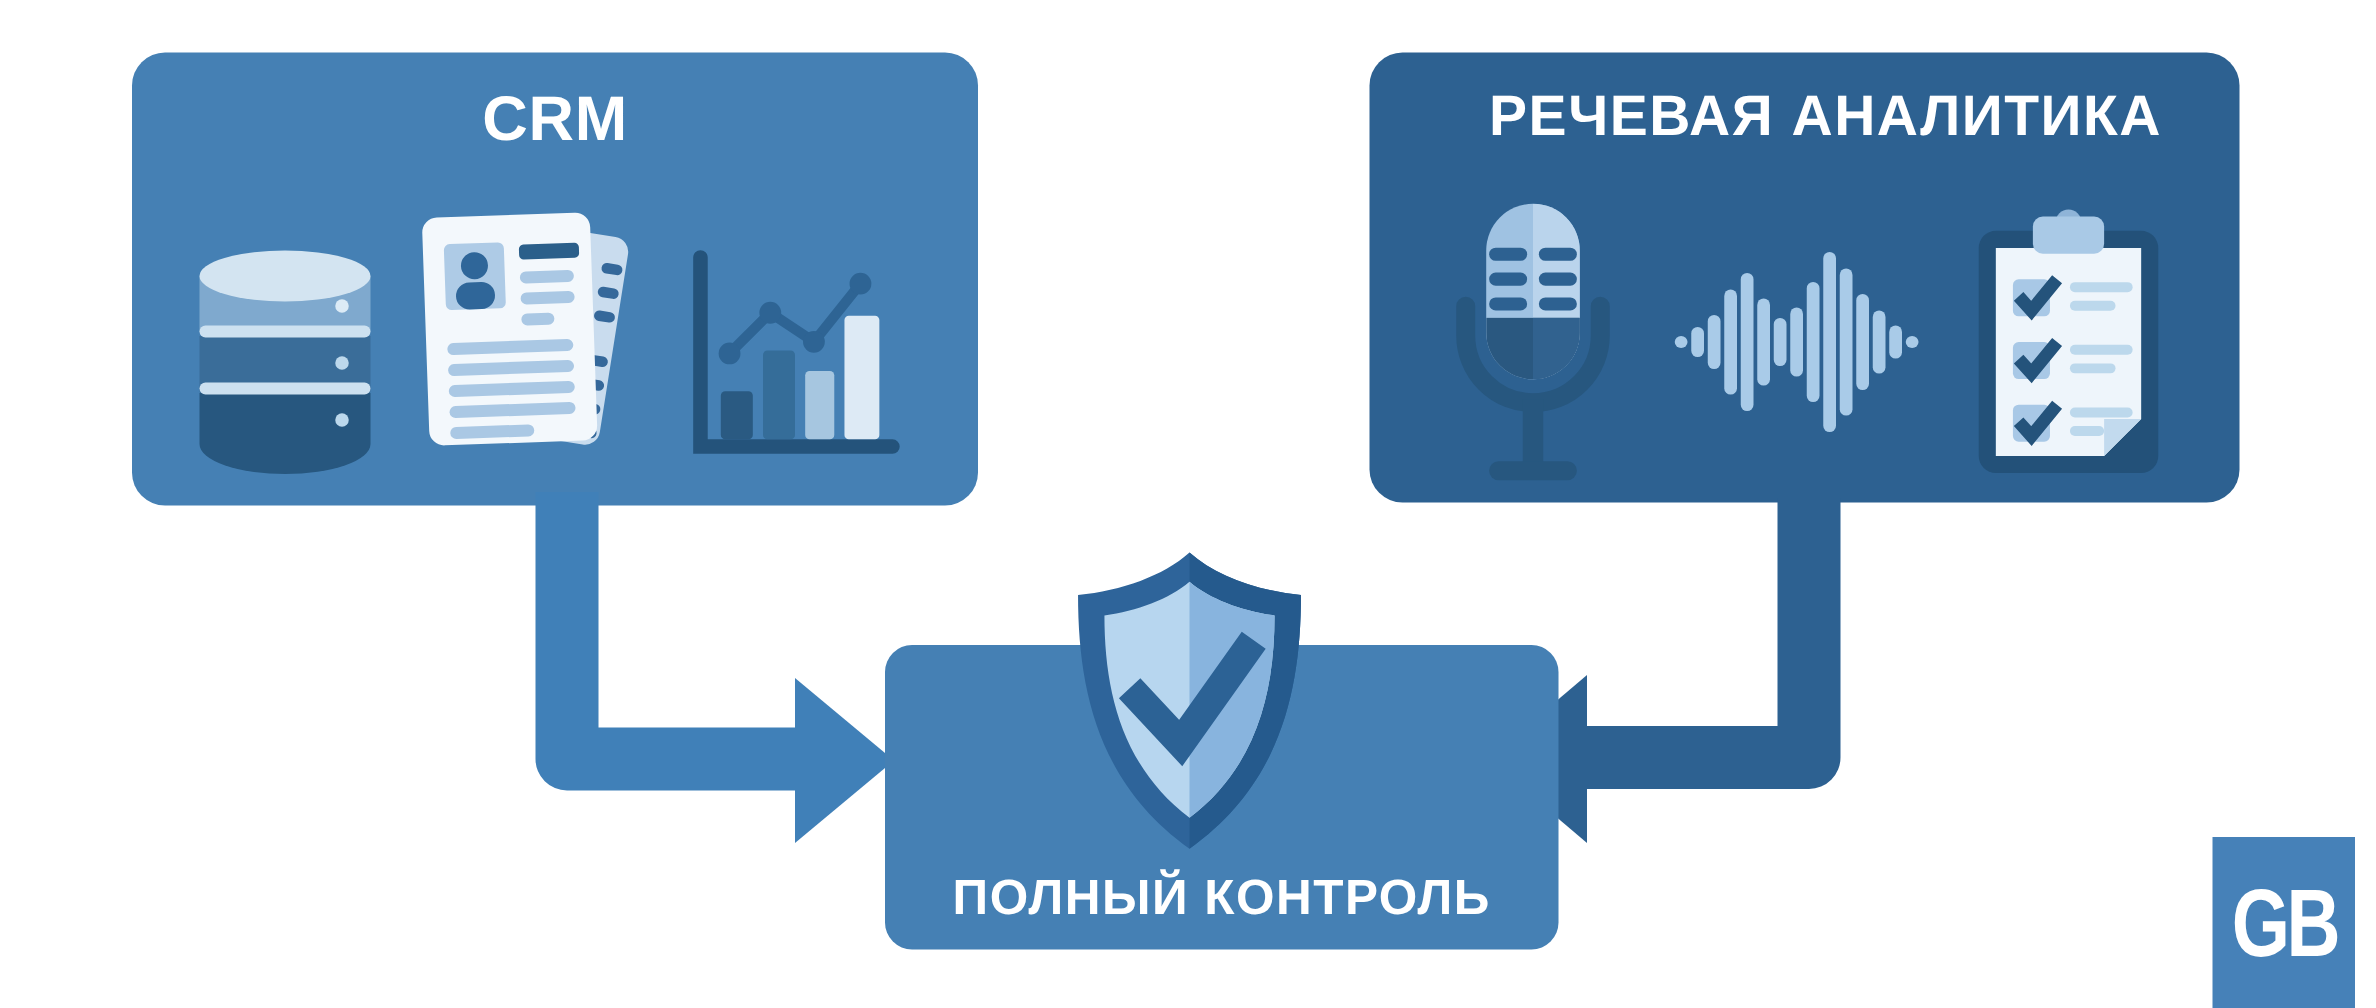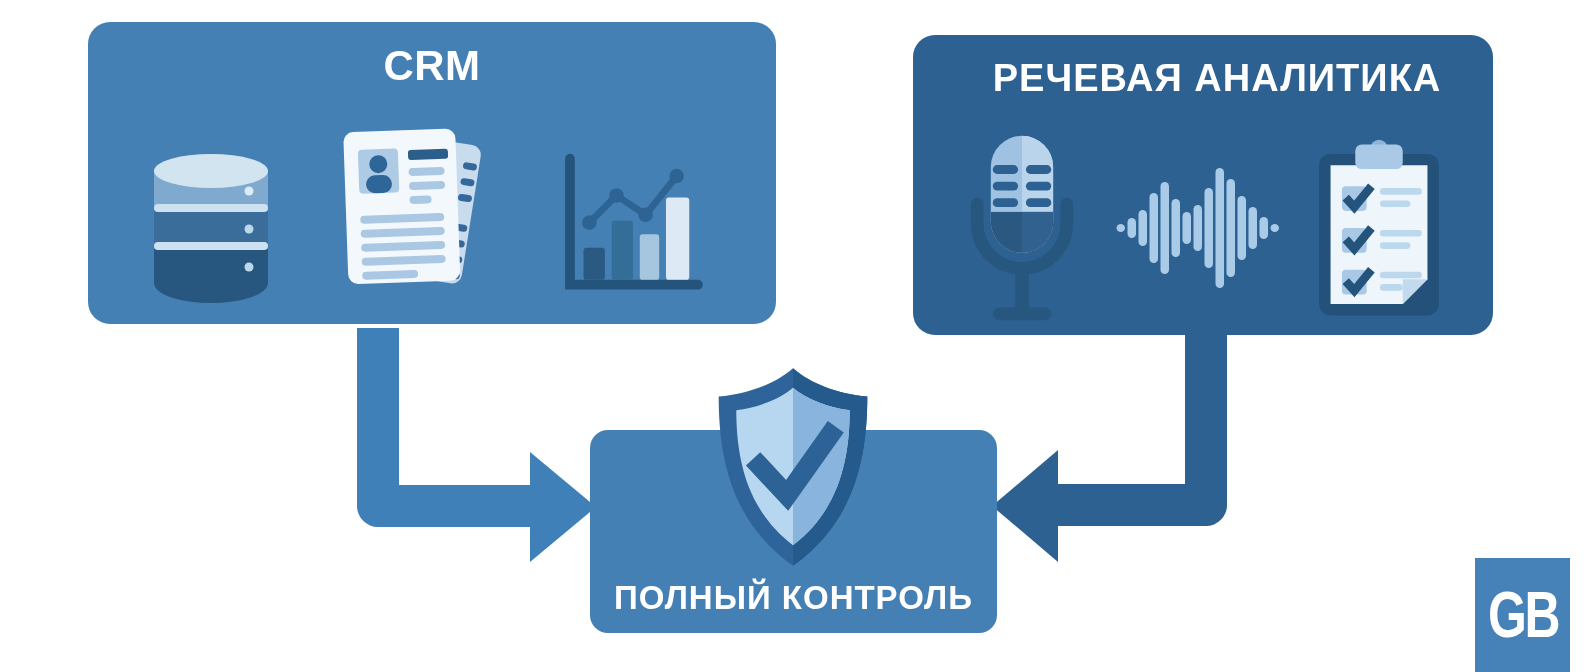--- a/index.html
+++ b/index.html
@@ -1,22 +1,22 @@
 <!DOCTYPE html>
 <html><head>
 <meta charset="utf-8">
 <style>
   html,body{margin:0;padding:0;}
   body{font-family:"Liberation Sans","DejaVu Sans",sans-serif;background:#fff;}
   .canvas{position:relative;width:1584px;height:672px;background:#fff;overflow:hidden;}
 
   .node{position:absolute;border-radius:22px;}
-  .node-crm{left:88px;top:22px;width:688px;height:302px;background:#4580b4;}
+  .node-crm{left:88px;top:35px;width:564px;height:302px;background:#4580b4;}
   .node-speech{left:913px;top:35px;width:580px;height:300px;background:#2d6191;}
-  .node-control{left:590px;top:430px;width:407px;height:203px;background:#4580b4;border-radius:18px;}
+  .node-control{left:590px;top:430px;width:407px;height:203px;background:#4580b4;border-radius:18px;padding-left:42px;}
 
   .node-title{color:#fff;font-weight:bold;text-align:center;letter-spacing:.5px;}
   .node-crm .node-title{margin-top:20px;font-size:42px;}
   .node-speech .node-title{margin-top:22px;font-size:38px;letter-spacing:1px;padding-left:28px;}
   .control-title{position:absolute;left:0;right:0;bottom:16px;color:#fff;font-weight:bold;
                  font-size:33px;text-align:center;letter-spacing:1px;}
 
   .icon-row{position:absolute;left:0;right:0;top:100px;display:flex;justify-content:space-around;
             align-items:flex-end;padding:0 30px;}
   .node-speech .icon-row{top:95px;align-items:center;}

